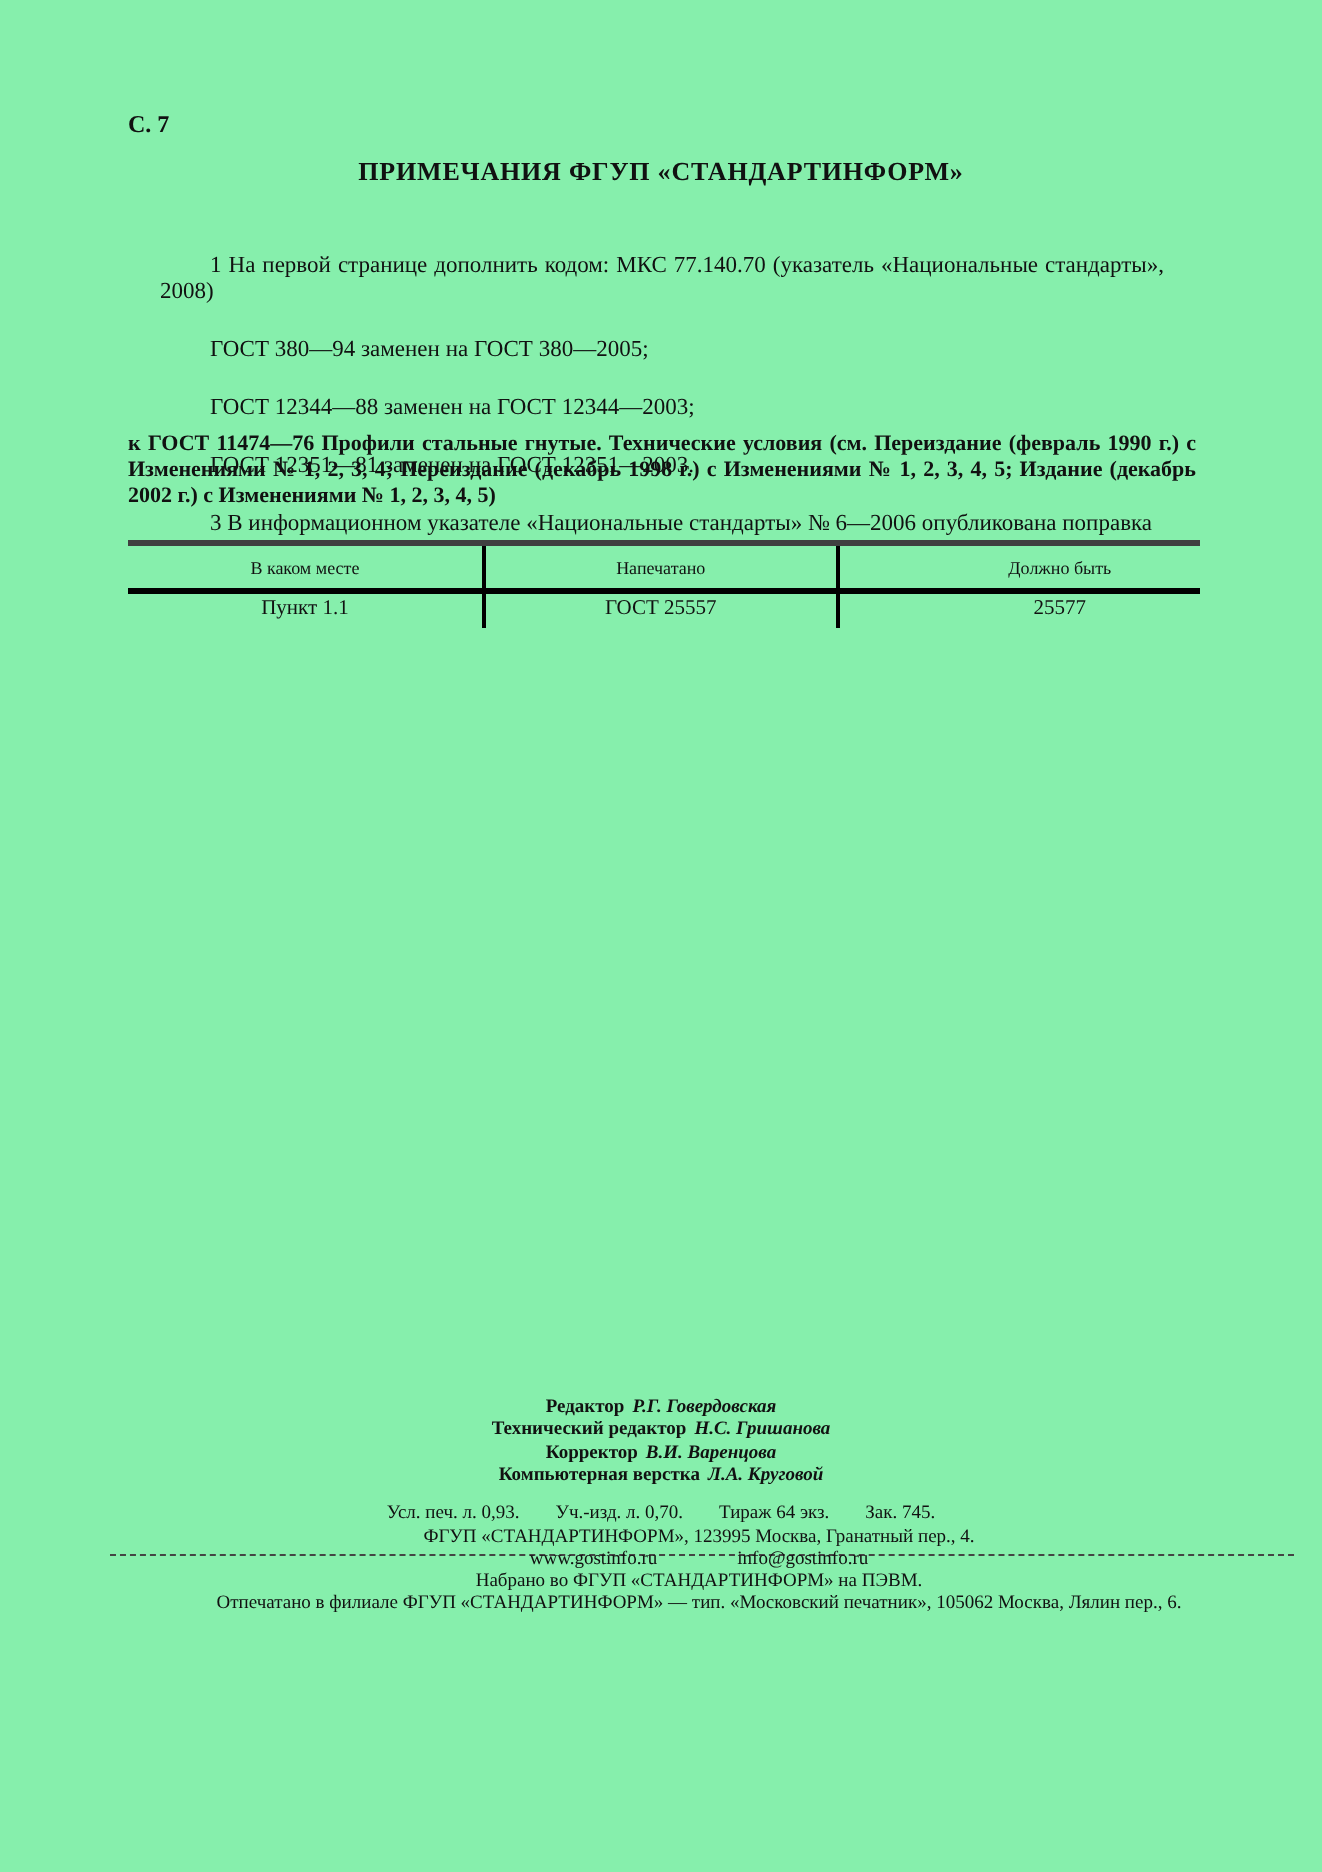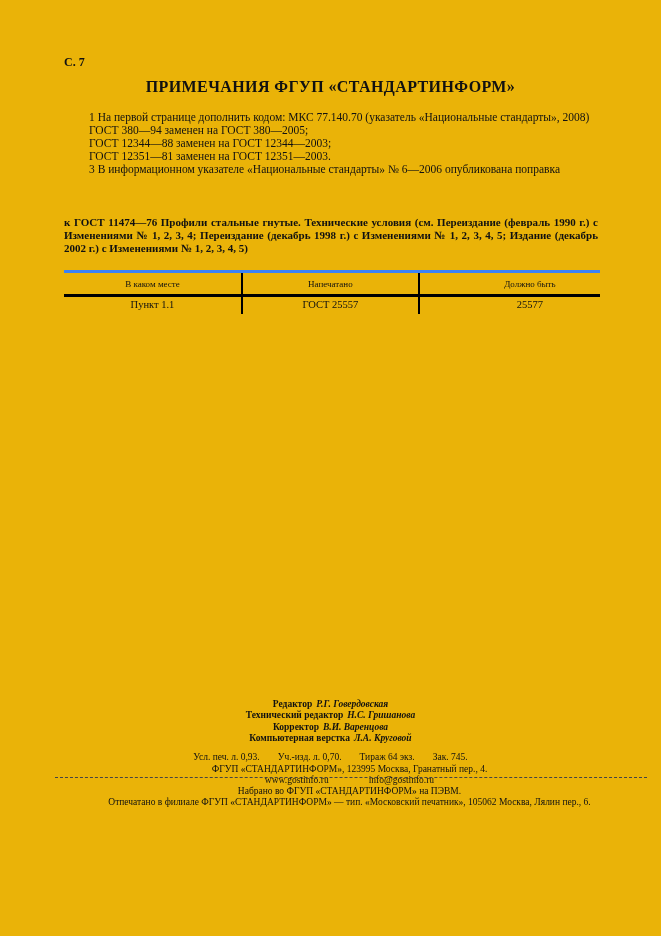--- a/index.html
+++ b/index.html
@@ -4,72 +4,72 @@
 <style>
   html, body {
     margin: 0;
     padding: 0;
     background: #ffffff;
   }
   .page {
     position: relative;
     width: 661px;
     height: 936px;
-    background: #eab308;
+    background: #86efac;
     color: #111111;
     font-family: "Liberation Serif", serif;
     overflow: hidden;
   }
   .page-number {
     position: absolute;
     left: 64px;
     top: 55px;
     font-size: 12px;
     font-weight: bold;
   }
   .doc-title {
     position: absolute;
     left: 0;
     top: 78px;
     width: 100%;
     text-align: center;
-    font-size: 16px;
+    font-size: 13px;
     font-weight: bold;
     letter-spacing: 0.4px;
   }
   .notes {
     position: absolute;
     left: 64px;
     top: 111px;
     width: 534px;
     font-size: 11.5px;
     line-height: 13px;
     text-align: justify;
   }
-  .notes p { margin: 0; font-family: Liberation Serif, serif; }
+  .notes p { margin: 16px; font-family: Liberation Serif, serif; }
   .notes p.indent { text-indent: 25px; }
   .notes p.ref { padding-left: 25px; }
   .amendment {
     position: absolute;
     left: 64px;
     top: 216px;
     width: 534px;
     margin: 0;
     font-size: 11px;
     font-weight: bold;
     line-height: 13px;
     text-align: justify;
   }
   table.errata {
     position: absolute;
     left: 64px;
     top: 270px;
     width: 536px;
     border-collapse: collapse;
-    border-top: 3px solid #3b82f6;
+    border-top: 3px solid #404040;
   }
   table.errata th {
     font-weight: normal;
     font-size: 9px;
     text-align: center;
     padding: 6px 4px 5px 4px;
     border-bottom: 3px solid #000;
   }
   table.errata td {
     font-size: 10.5px;

